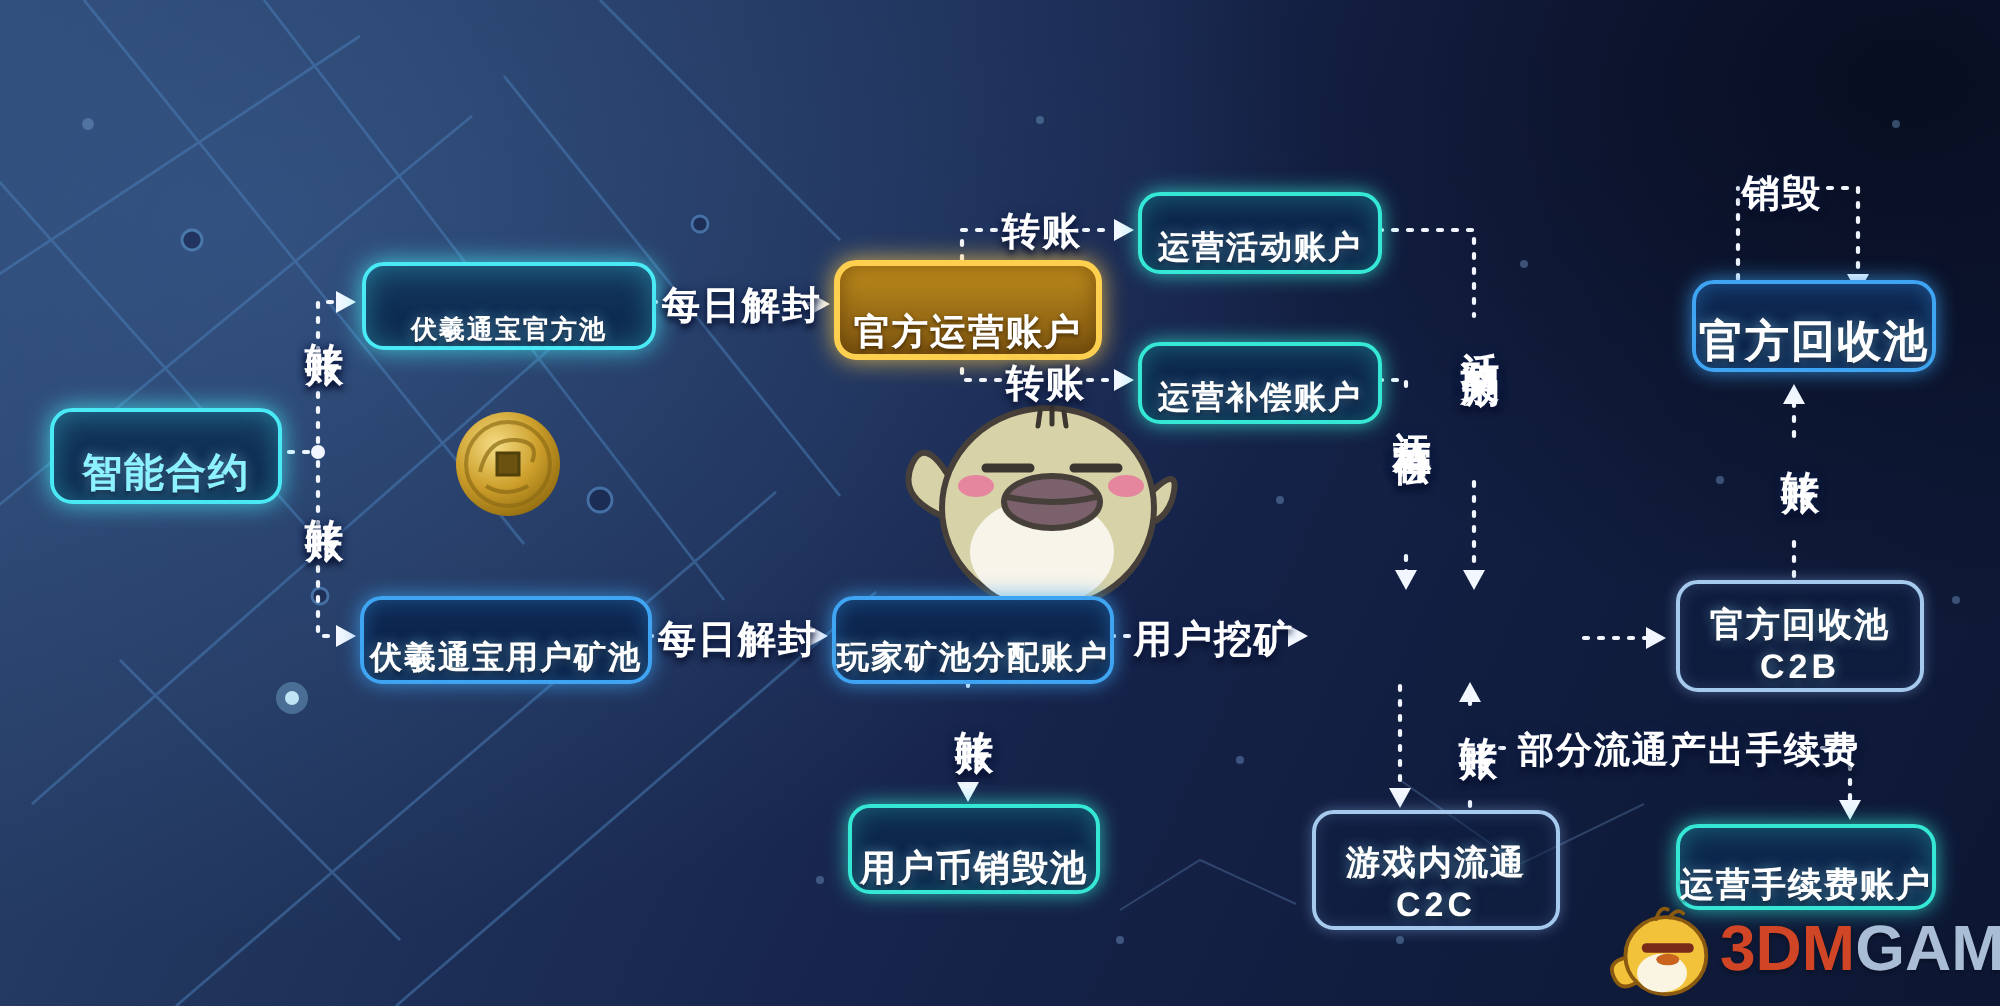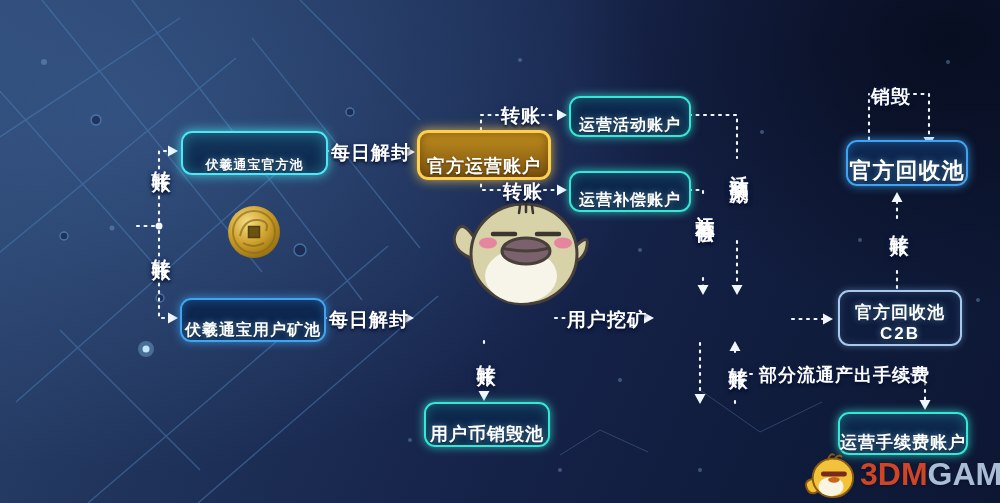--- a/index.html
+++ b/index.html
@@ -166,44 +166,54 @@
 
     <path d="M700,343 V398"></path>
       <polygon points="694.5,394 705.5,394 700,404"></polygon>
     <path d="M735,403 V396 M735,352 V349"></path>
       <polygon points="729.5,351 740.5,351 735,341"></polygon>
 
     <path d="M750,374 H757 M911,374 H925 V401"></path>
       <polygon points="919.5,400 930.5,400 925,410"></polygon>
   </svg>
 
+  <div class="node s-cyan" style="left:25px;top:204px;width:112px;height:44px;font-size:20px">
+      <span class="cyantext">智能合约</span>
+    </div>
   <div class="node s-cyan" style="left:181px;top:131px;width:143px;height:40px;font-size:13px">
       <span>伏羲通宝官方池</span>
     </div>
   <div class="node s-gold" style="left:417px;top:130px;width:128px;height:44px;font-size:18px">
       <span>官方运营账户</span>
     </div>
   <div class="node s-teal" style="left:569px;top:96px;width:118px;height:37px;font-size:16px">
       <span>运营活动账户</span>
     </div>
   <div class="node s-teal" style="left:569px;top:171px;width:118px;height:37px;font-size:16px">
       <span>运营补偿账户</span>
     </div>
   <div class="node s-blue" style="left:846px;top:140px;width:118px;height:42px;font-size:22px">
       <span>官方回收池</span>
     </div>
   <div class="node s-blue" style="left:180px;top:298px;width:142px;height:40px;font-size:16px">
       <span>伏羲通宝用户矿池</span>
+    </div>
+  <div class="node s-blue" style="left:416px;top:298px;width:137px;height:40px;font-size:16px">
+      <span>玩家矿池分配账户</span>
     </div>
   <div class="node s-bluelight" style="left:838px;top:290px;width:120px;height:52px;font-size:17px">
       <span>官方回收池</span>
       <span class="sub">C2B</span>
     </div>
   <div class="node s-teal" style="left:424px;top:402px;width:122px;height:41px;font-size:18px">
       <span>用户币销毁池</span>
+    </div>
+  <div class="node s-bluelight" style="left:656px;top:405px;width:120px;height:56px;font-size:17px">
+      <span>游戏内流通</span>
+      <span class="sub">C2C</span>
     </div>
   <div class="node s-teal" style="left:838px;top:412px;width:126px;height:39px;font-size:17px">
       <span>运营手续费账户</span>
     </div>
 
   <div class="elabel vlabel" style="left:148px;top:156px">转账</div>
   <div class="elabel vlabel" style="left:148px;top:244px">转账</div>
   <div class="elabel" style="left:331px;top:140px">每日解封</div>
   <div class="elabel" style="left:501px;top:103px">转账</div>
   <div class="elabel" style="left:503px;top:179px">转账</div>

